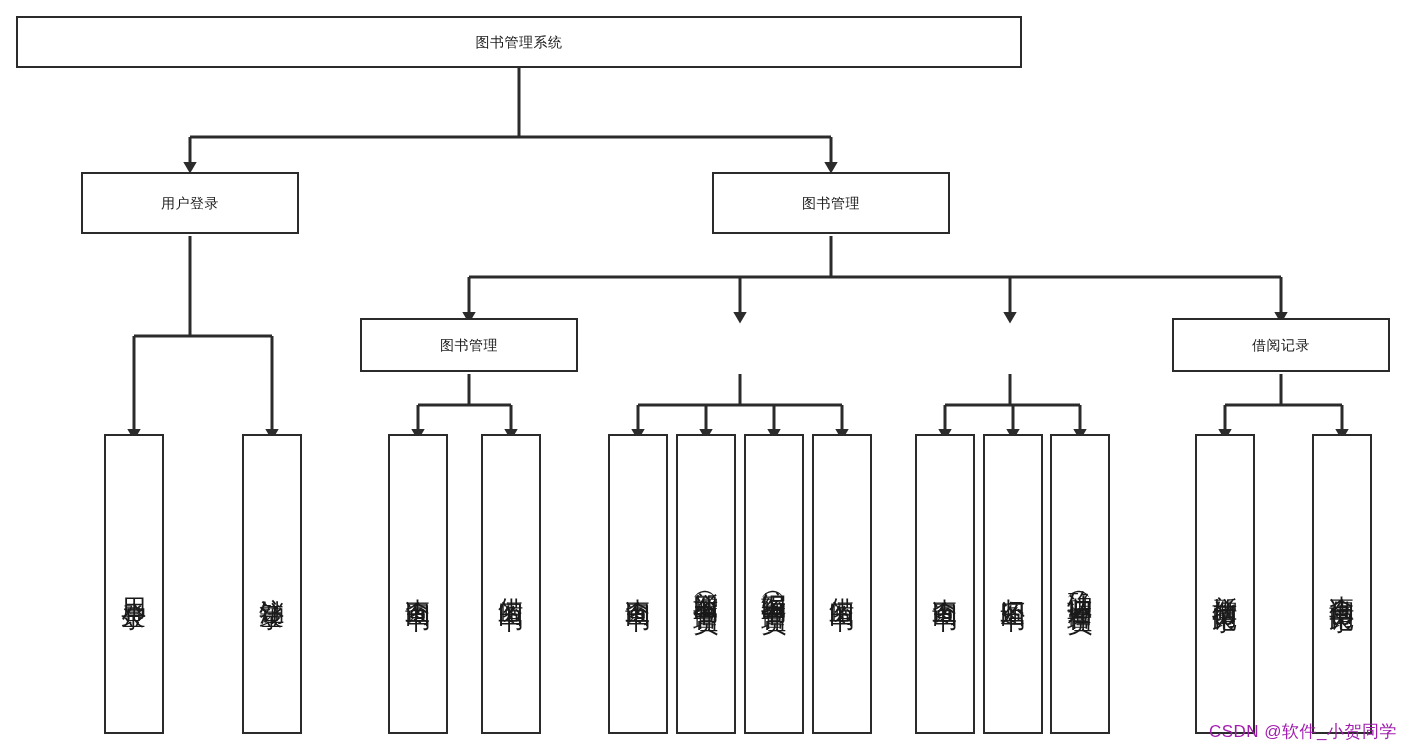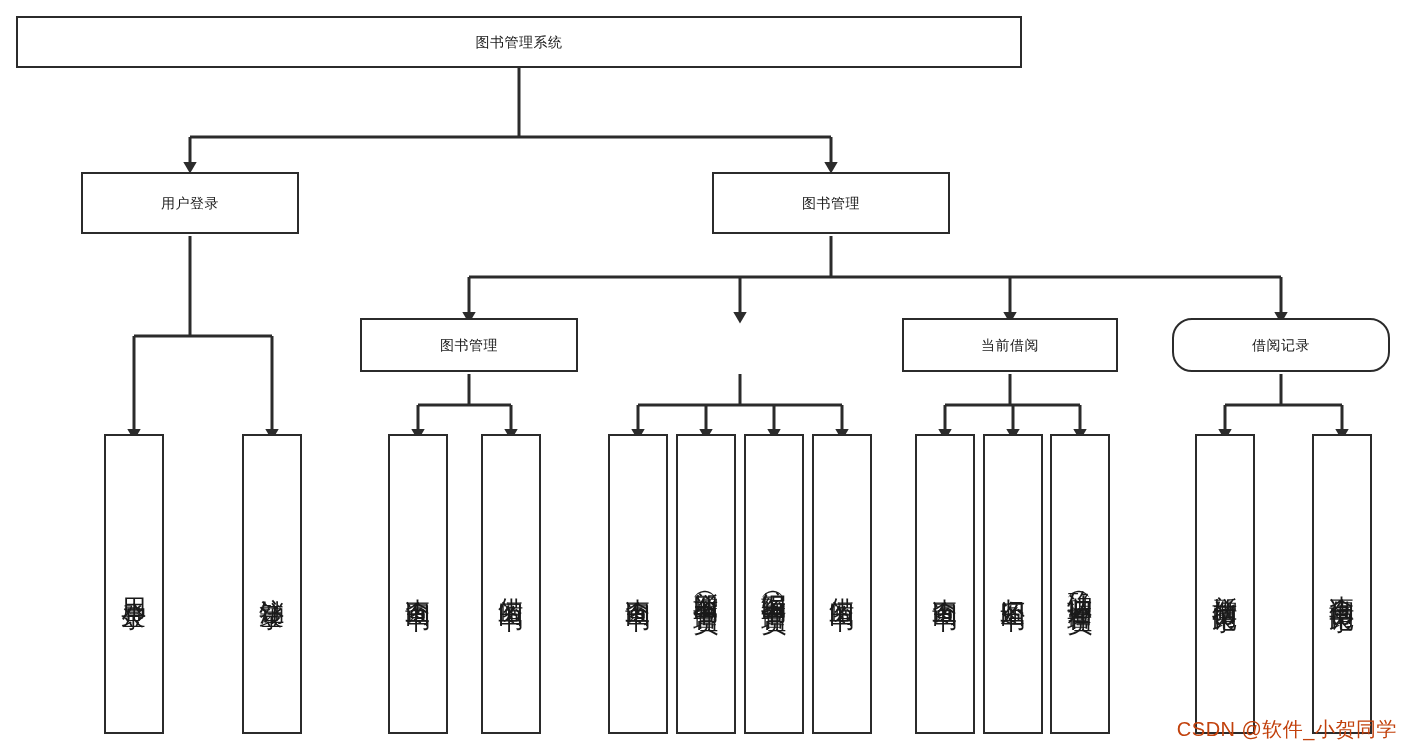--- a/index.html
+++ b/index.html
@@ -54,22 +54,22 @@
     text-orientation: upright;
     font-size: 25px;
     letter-spacing: 3px;
     line-height: 1.05;
     max-height: 100%;
   }
   .watermark {
     position: absolute;
     right: 8px;
     bottom: 4px;
-    font-size: 20px;
-    color: #c2410c;
+    font-size: 17px;
+    color: #a21caf;
     letter-spacing: 0.5px;
     z-index: 3;
     white-space: nowrap;
   }
 </style>
 </head>
 <body>
 
 <div id="canvas">
 
@@ -130,24 +130,21 @@
   <div class="node h-node" style="left:81px; top:172px; width:218px; height:62px;">
     <span class="node-label">用户登录</span>
   </div>
   <div class="node h-node" style="left:712px; top:172px; width:238px; height:62px;">
     <span class="node-label">图书管理</span>
   </div>
 
   <div class="node h-node" style="left:360px; top:318px; width:218px; height:54px;">
     <span class="node-label">图书管理</span>
   </div>
-  <div class="node h-node" style="left:902px; top:318px; width:216px; height:54px;">
-    <span class="node-label">当前借阅</span>
-  </div>
-  <div class="node h-node" style="left:1172px; top:318px; width:218px; height:54px;border-radius:20px;">
+  <div class="node h-node" style="left:1172px; top:318px; width:218px; height:54px;">
     <span class="node-label">借阅记录</span>
   </div>
 
   <div class="node v-node" style="left:104px; top:434px; width:60px; height:300px;">
     <span class="node-label">用户登录</span>
   </div>
   <div class="node v-node" style="left:242px; top:434px; width:60px; height:300px;">
     <span class="node-label">注销登录</span>
   </div>
 

